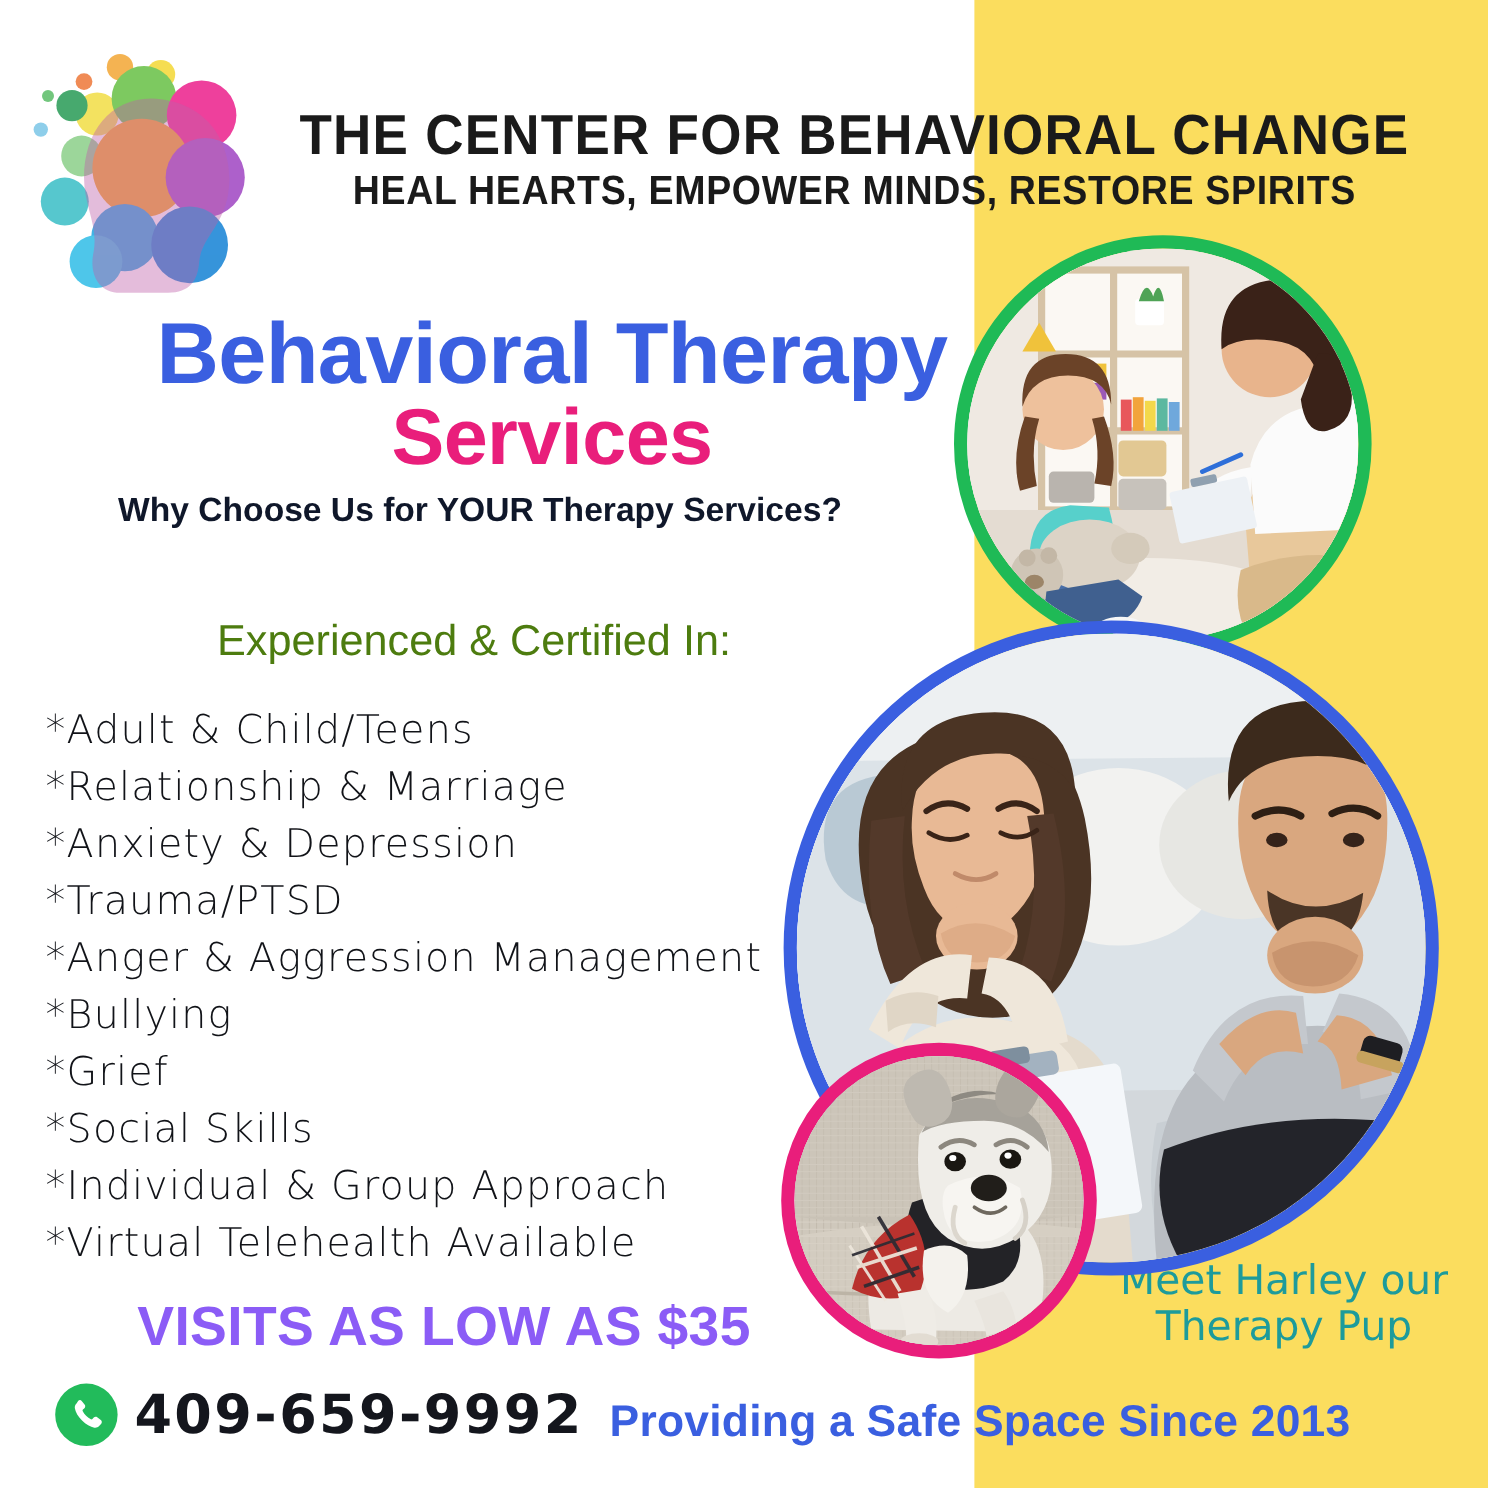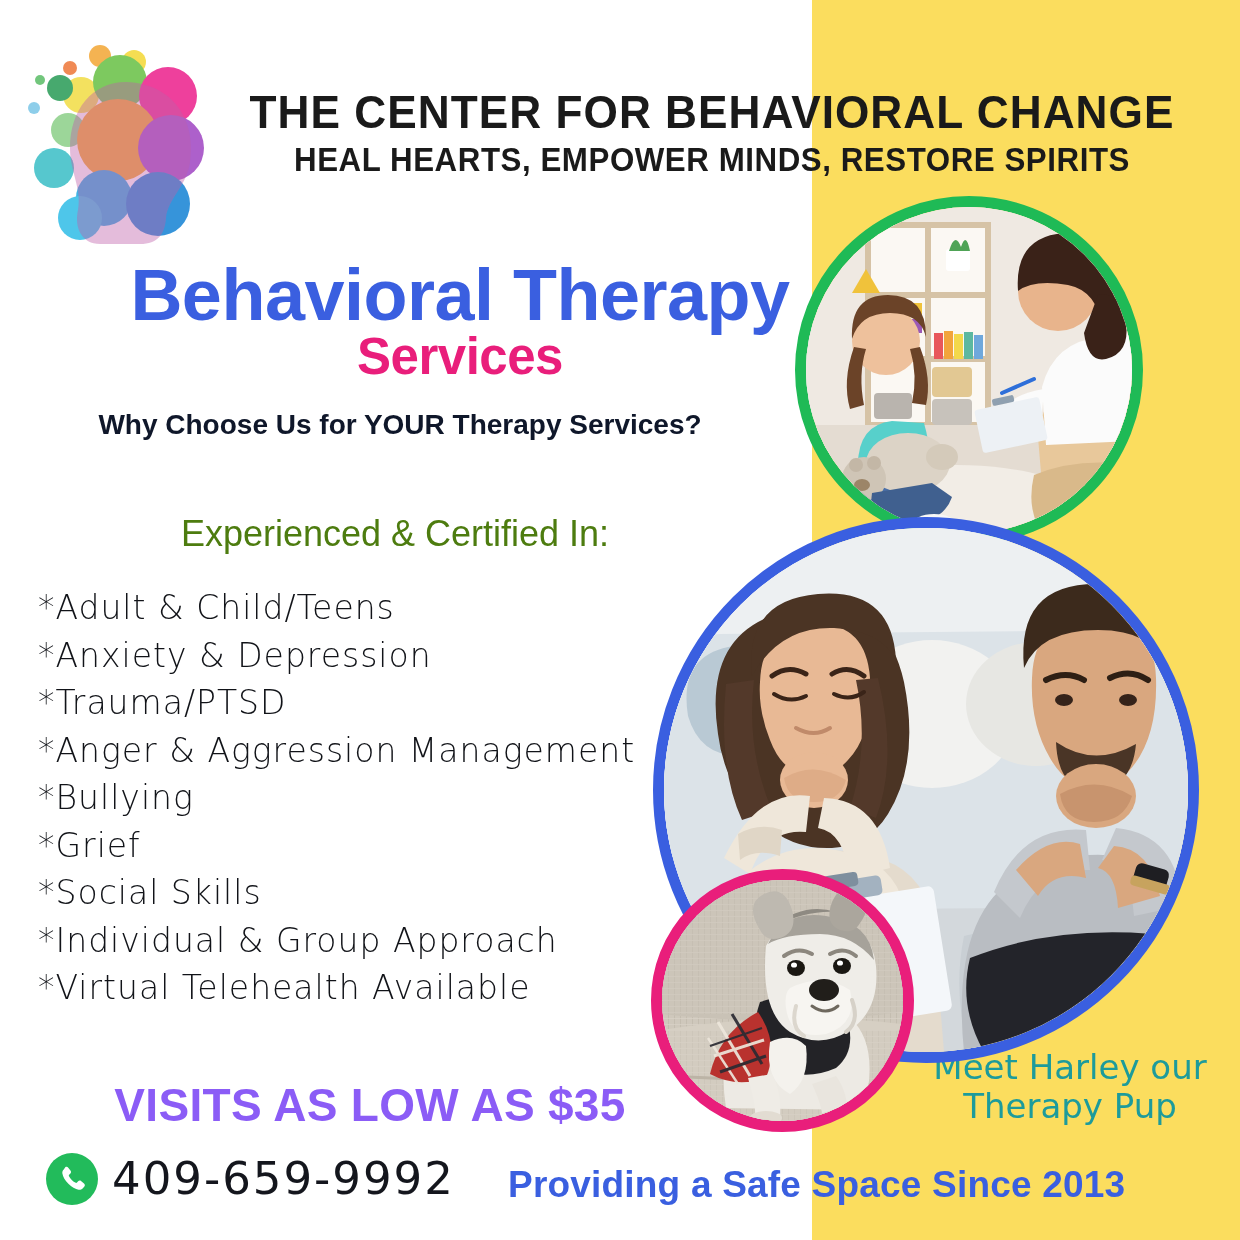--- a/index.html
+++ b/index.html
@@ -80,21 +80,21 @@
     font-weight: 700;
     font-size: 72px;
     color: #3A5FE0;
     line-height: 0.98;
     letter-spacing: -0.5px;
     margin-top: 32px;
   }
   .headline-l2 {
     font-family: "Liberation Sans Narrow", "Liberation Sans", sans-serif;
     font-weight: 700;
-    font-size: 51px;
+    font-size: 66px;
     color: #E91E7B;
     line-height: 1.0;
     letter-spacing: -0.5px;
   }
 
   
   .why {
     position: absolute;
     left: 30px; top: 408px;
     width: 740px;
@@ -159,21 +159,21 @@
     border-radius: 50%;
     background: #22BB5B;
     display: flex;
     align-items: center;
     justify-content: center;
     flex: 0 0 auto;
   }
   .phone-badge svg { width: 30px; height: 30px; display:block; }
   .phone-number {
     font-family: "DejaVu Sans", sans-serif;
-    font-weight: 400;
+    font-weight: 700;
     font-size: 45px;
     color: #14161d;
     letter-spacing: 2px;
     white-space: nowrap;
   }
 
   .tagline {
     position: absolute;
     left: 508px; top: 1164px;
     font-family: "Liberation Sans Narrow", "Liberation Sans", sans-serif;
@@ -267,20 +267,21 @@
     <div class="headline-l1">Behavioral Therapy</div>
     <div class="headline-l2">Services</div>
   </div>
 
   <div class="why">Why Choose Us for YOUR Therapy Services?</div>
 
   <div class="certified">Experienced &amp; Certified In:</div>
 
   <div class="bullets">
     <div class="bullet">*Adult &amp; Child/Teens</div>
+    <div class="bullet">*Relationship &amp; Marriage</div>
     <div class="bullet">*Anxiety &amp; Depression</div>
     <div class="bullet">*Trauma/PTSD</div>
     <div class="bullet">*Anger &amp; Aggression Management</div>
     <div class="bullet">*Bullying</div>
     <div class="bullet">*Grief</div>
     <div class="bullet">*Social Skills</div>
     <div class="bullet">*Individual &amp; Group Approach</div>
     <div class="bullet">*Virtual Telehealth Available</div>
   </div>
 

